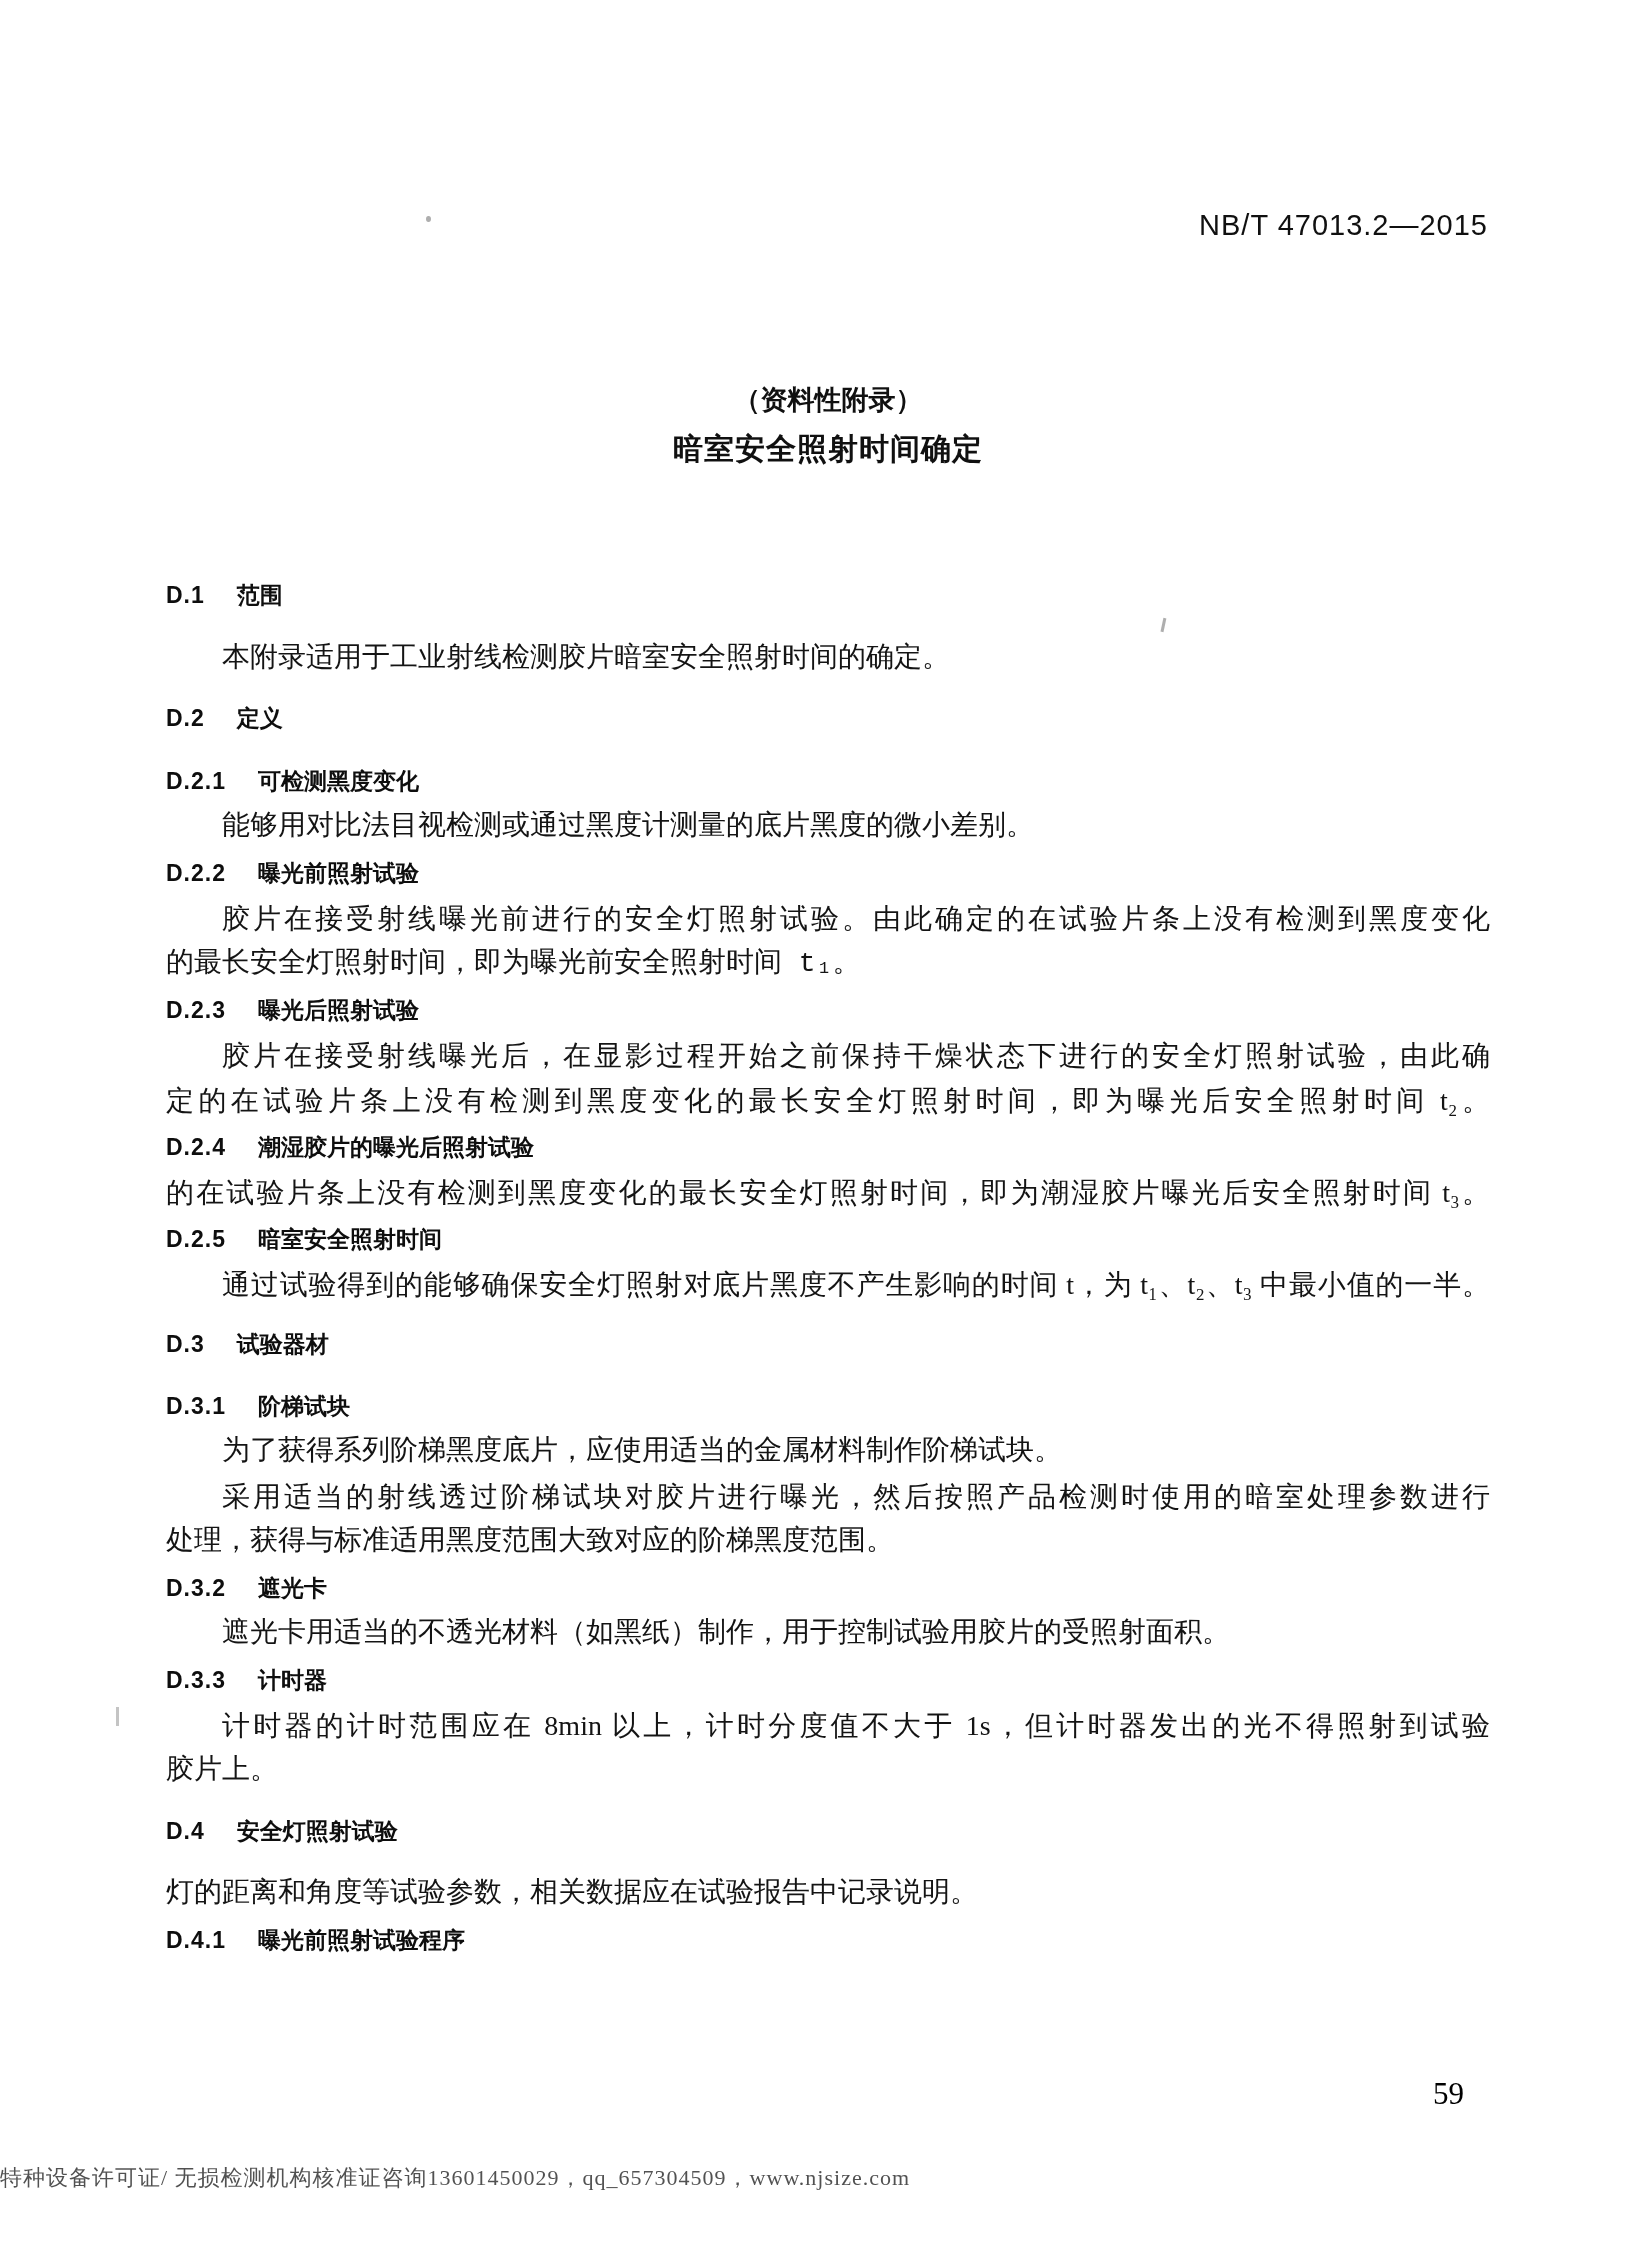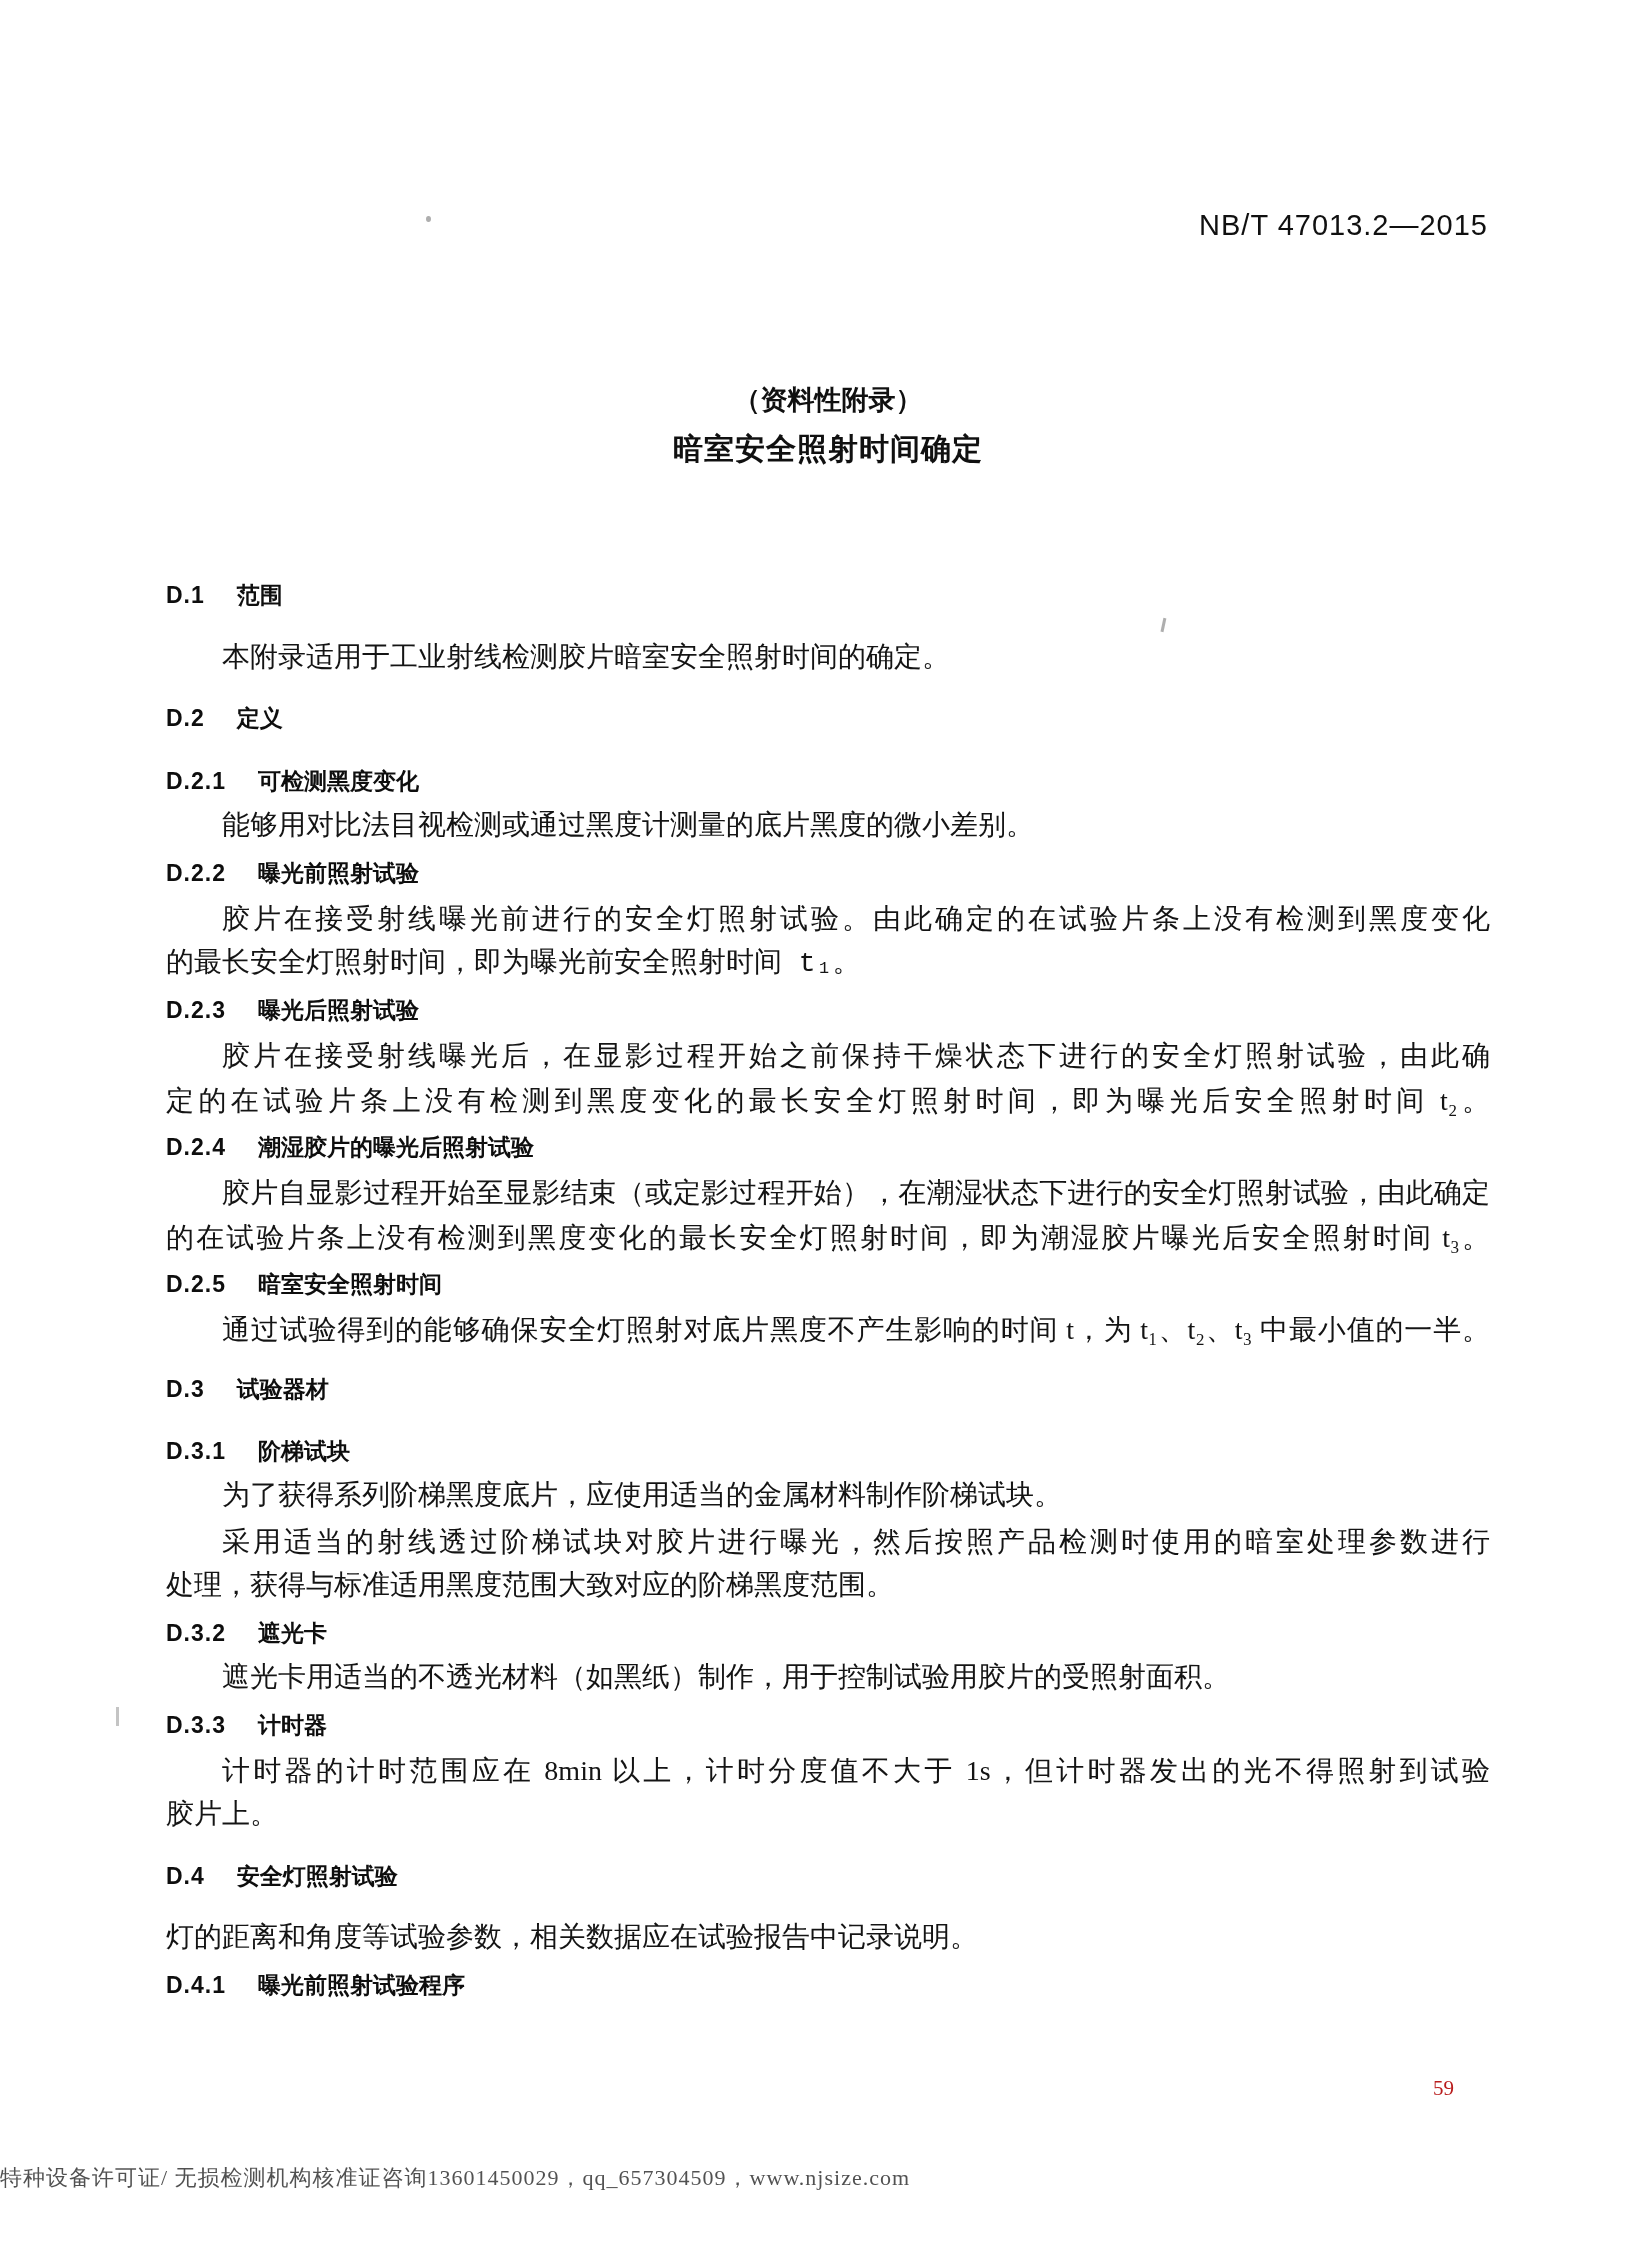--- a/index.html
+++ b/index.html
@@ -56,22 +56,22 @@
     line-height: 45px;
     color: #0e0e0e;
   }
   .h .no { margin-right: 32px; letter-spacing: 1px; }
   .h.major { margin: 15.4px 0 17.4px 0; }
   .h.sub   { margin: 2px 0 0 0; }
 
   .page-num {
     position: absolute;
     top: 2076px; left: 1433px;
-    font-size: 21px;
-    color: #b91c1c;
+    font-size: 31px;
+    color: #000000;
   }
 
   .footer {
     position: absolute;
     top: 2163px; left: 0; width: 100%;
     text-align: left;
     font-size: 22px;
     letter-spacing: 1px;
     color: #3f3f3f;
     opacity: 0.9;
@@ -123,21 +123,20 @@
 
     <div class="h sub">
       <span class="no">D.2.3</span><span class="ht">曝光后照射试验</span>
     </div>
     <div class="line indent full">胶片在接受射线曝光后，在显影过程开始之前保持干燥状态下进行的安全灯照射试验，由此确</div>
     <div class="line full">定的在试验片条上没有检测到黑度变化的最长安全灯照射时间，即为曝光后安全照射时间 t₂。</div>
 
     <div class="h sub">
       <span class="no">D.2.4</span><span class="ht">潮湿胶片的曝光后照射试验</span>
     </div>
-    <div class="line indent full">胶片自显影过程开始至显影结束（或定影过程开始），在潮湿状态下进行的安全灯照射试验，由此确定</div>
     <div class="line full">的在试验片条上没有检测到黑度变化的最长安全灯照射时间，即为潮湿胶片曝光后安全照射时间 t₃。</div>
 
     <div class="h sub">
       <span class="no">D.2.5</span><span class="ht">暗室安全照射时间</span>
     </div>
     <div class="line indent full">通过试验得到的能够确保安全灯照射对底片黑度不产生影响的时间 t，为 t₁、t₂、t₃ 中最小值的一半。</div>
 
     <div class="h major">
       <span class="no">D.3</span><span class="ht">试验器材</span>
     </div>

